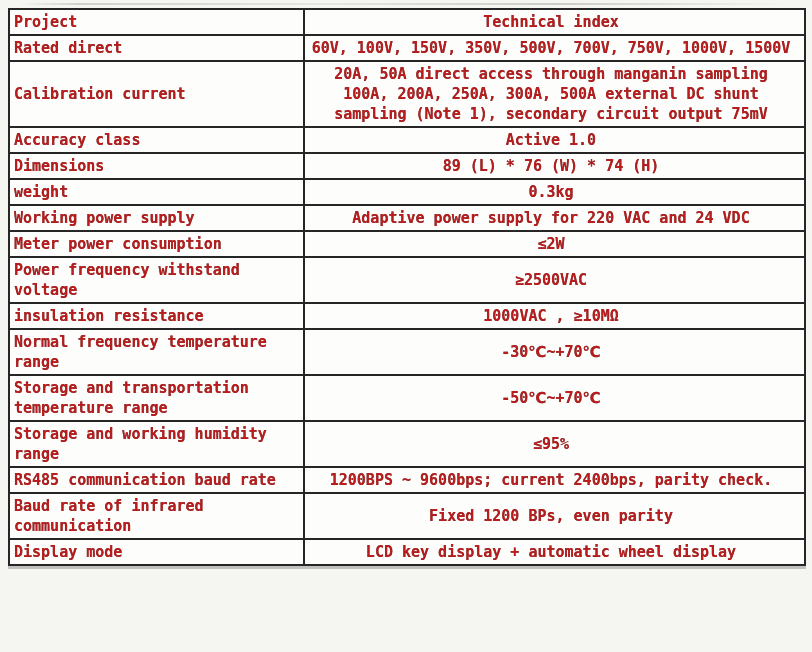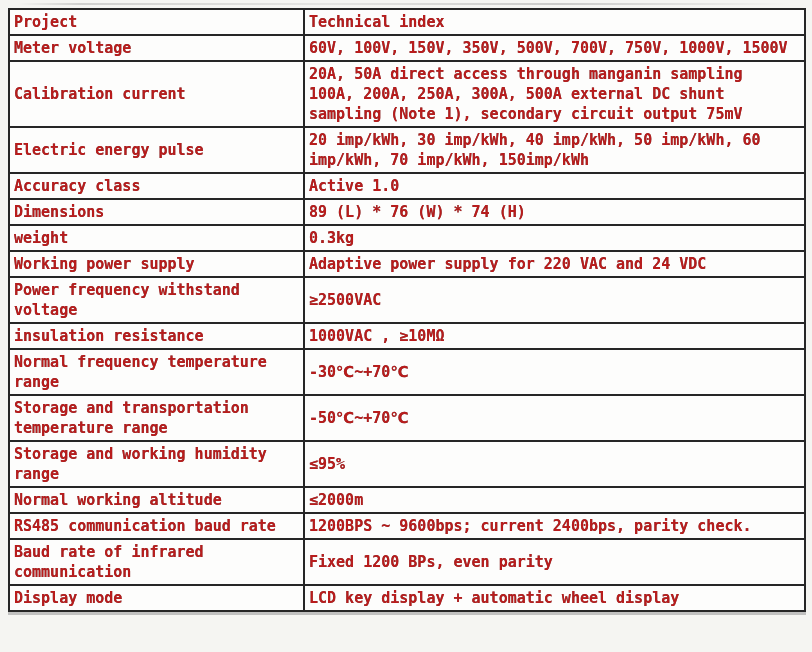--- a/index.html
+++ b/index.html
@@ -36,21 +36,21 @@
     font-size: 15px;
     font-weight: bold;
     line-height: 20px;
     padding: 2px 4px;
     color: #b91c1c;
     text-align: left;
     vertical-align: middle;
     overflow-wrap: break-word;
     text-shadow: 0 0 0.6px rgba(25,25,25,0.65);
   }
-  th:last-child, td:last-child { padding-right: 11px; }
+  th:last-child, td:last-child { padding-right: 11px; text-align: center; }
   td sub {
     font-size: 10px;
     line-height: 0;
     vertical-align: baseline;
     position: relative;
     top: 3px;
   }
 </style>
 </head>
 <body>
@@ -63,46 +63,46 @@
       <col class="col-index">
     </colgroup>
     <thead>
       <tr>
         <th>Project</th>
         <th>Technical index</th>
       </tr>
     </thead>
     <tbody>
         <tr>
-          <td>Meter voltage</td>
+          <td>Rated direct</td>
           <td>60V, 100V, 150V, 350V, 500V, 700V, 750V, 1000V, 1500V</td>
         </tr>
         <tr>
           <td>Calibration current</td>
           <td>20A, 50A direct access through manganin sampling 100A, 200A, 250A, 300A, 500A external DC shunt sampling (Note 1), secondary circuit output 75mV</td>
-        </tr>
-        <tr>
-          <td>Electric energy pulse</td>
-          <td>20 imp/kWh, 30 imp/kWh, 40 imp/kWh, 50 imp/kWh, 60 imp/kWh, 70 imp/kWh, 150imp/kWh</td>
         </tr>
         <tr>
           <td>Accuracy class</td>
           <td>Active 1.0</td>
         </tr>
         <tr>
           <td>Dimensions</td>
           <td>89 (L) * 76 (W) * 74 (H)</td>
         </tr>
         <tr>
           <td>weight</td>
           <td>0.3kg</td>
         </tr>
         <tr>
           <td>Working power supply</td>
           <td>Adaptive power supply for 220 VAC and 24 VDC</td>
+        </tr>
+        <tr>
+          <td>Meter power consumption</td>
+          <td>≤2W</td>
         </tr>
         <tr>
           <td>Power frequency withstand voltage</td>
           <td>≥2500VAC</td>
         </tr>
         <tr>
           <td>insulation resistance</td>
           <td>1000VAC , ≥10MΩ</td>
         </tr>
         <tr>
@@ -111,24 +111,20 @@
         </tr>
         <tr>
           <td>Storage and transportation temperature range</td>
           <td>-50℃~+70℃</td>
         </tr>
         <tr>
           <td>Storage and working humidity range</td>
           <td>≤95%</td>
         </tr>
         <tr>
-          <td>Normal working altitude</td>
-          <td>≤2000m</td>
-        </tr>
-        <tr>
           <td>RS485 communication baud rate</td>
           <td>1200BPS ~ 9600bps; current 2400bps, parity check.</td>
         </tr>
         <tr>
           <td>Baud rate of infrared communication</td>
           <td>Fixed 1200 BPs, even parity</td>
         </tr>
         <tr>
           <td>Display mode</td>
           <td>LCD key display + automatic wheel display</td>

